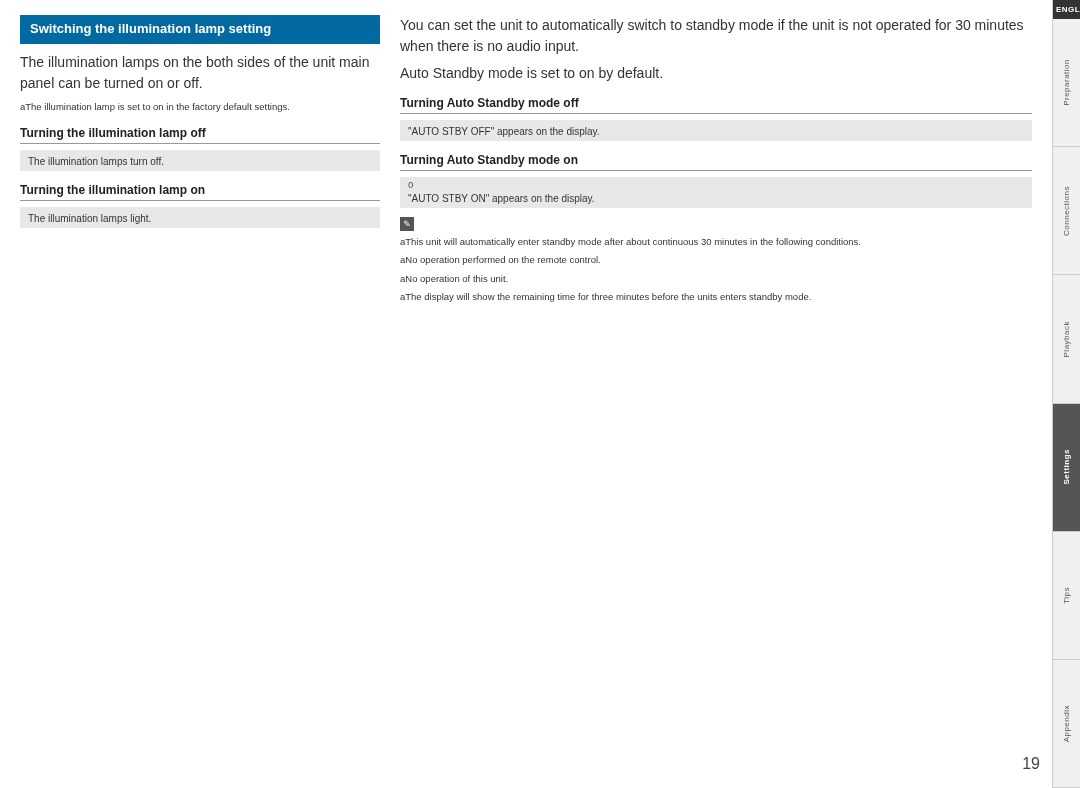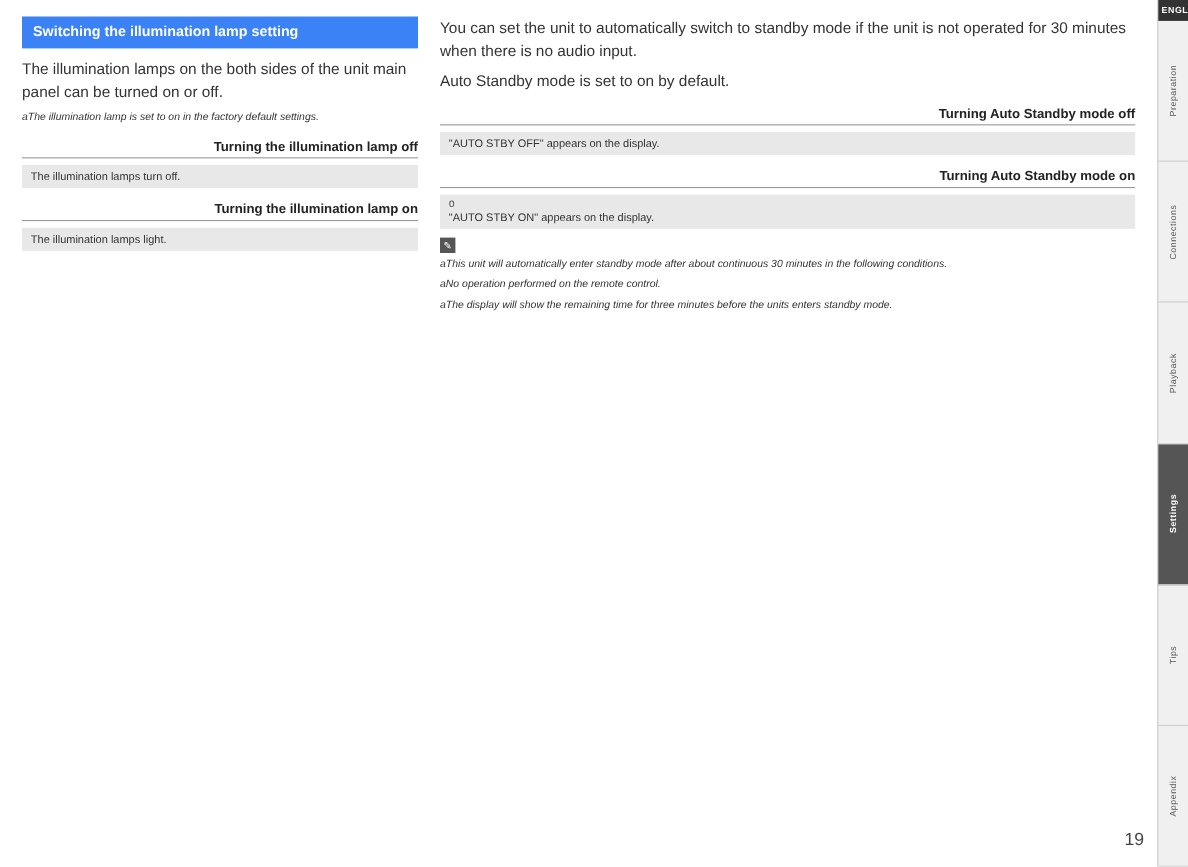--- a/index.html
+++ b/index.html
@@ -95,21 +95,21 @@
       flex: 1;
       max-width: 360px;
     }
 
     .col-right {
       flex: 1;
     }
 
     
     .section-title-box {
-      background: #3b82f6;
+      background: #0369a1;
       color: #fff;
       padding: 6px 10px;
       font-size: 13px;
       font-weight: bold;
       margin-bottom: 8px;
       line-height: 1.3;
     }
 
     .section-title-box.light {
       background: #888;
@@ -121,33 +121,31 @@
       color: #333;
       line-height: 1.5;
       margin-bottom: 6px;
     }
 
     .note-text {
       font-size: 9.5px;
       color: #333;
       line-height: 1.5;
       margin-bottom: 4px;
-      font-style: italic;
     }
 
     
     .sub-heading {
       font-size: 12px;
       font-weight: bold;
       color: #222;
       border-bottom: 1px solid #999;
       padding-bottom: 3px;
       margin-bottom: 6px;
       margin-top: 12px;
-      text-align: right;
     }
 
     
     .cmd-box {
       background: #e8e8e8;
       padding: 4px 8px;
       margin-bottom: 6px;
       font-size: 10px;
       color: #333;
     }
@@ -248,20 +246,21 @@
       <div class="cmd-box">
         <div class="cmd-line">    O        </div>
         <div class="cmd-line">  </div>
         <div class="cmd-desc">"AUTO STBY ON" appears on the display.</div>
       </div>
 
       <div class="note-block">
         <div class="wrench-icon">✎</div>
         <div class="note-text">aThis unit will automatically enter standby mode after about continuous 30 minutes in the following conditions.</div>
         <div class="note-text">aNo operation performed on the remote control.</div>
+        <div class="note-text">aNo operation of this unit.</div>
         <div class="note-text">aThe display will show the remaining time for three minutes before the units enters standby mode.</div>
       </div>
     </div>
 
   </div>
 </div>
 
 <div class="page-number">19</div>
 
 </body></html>

